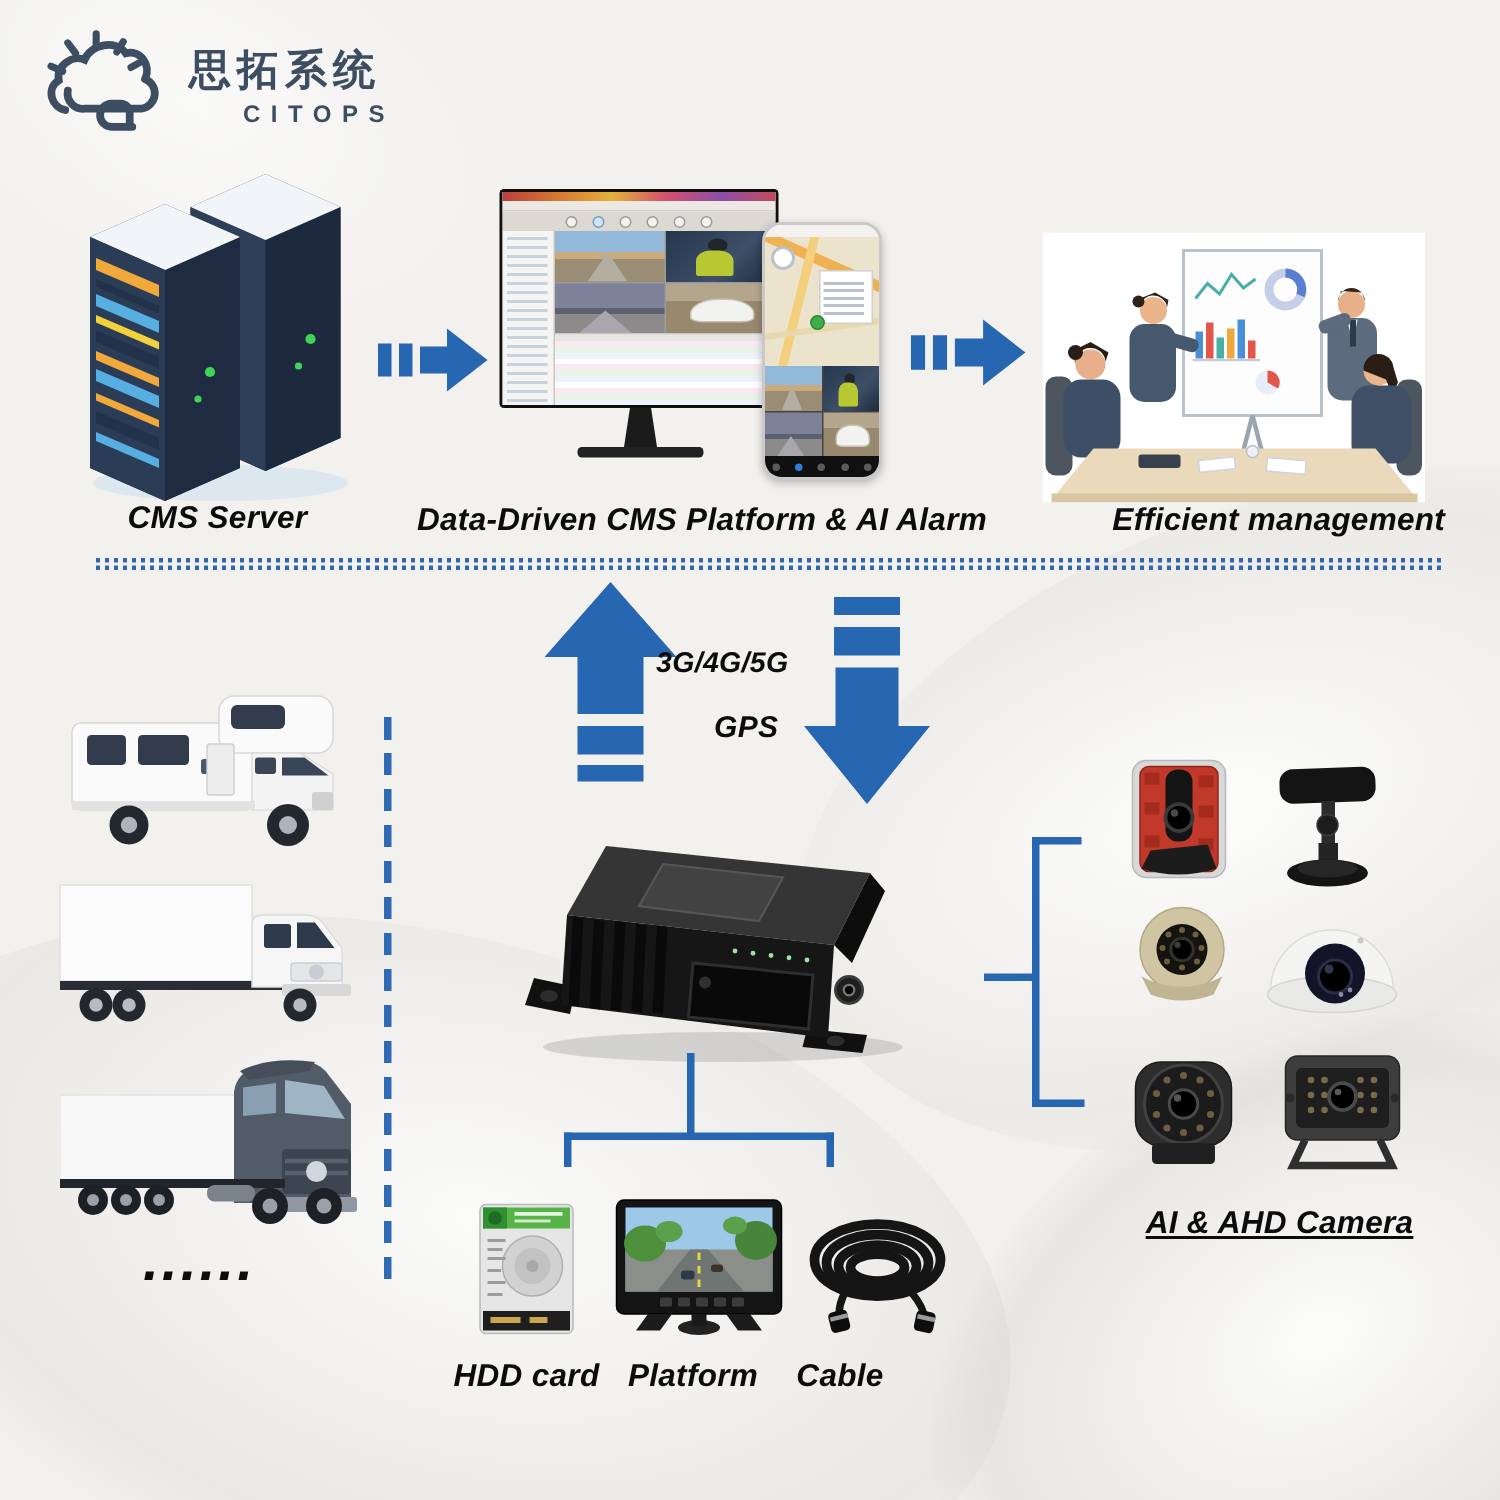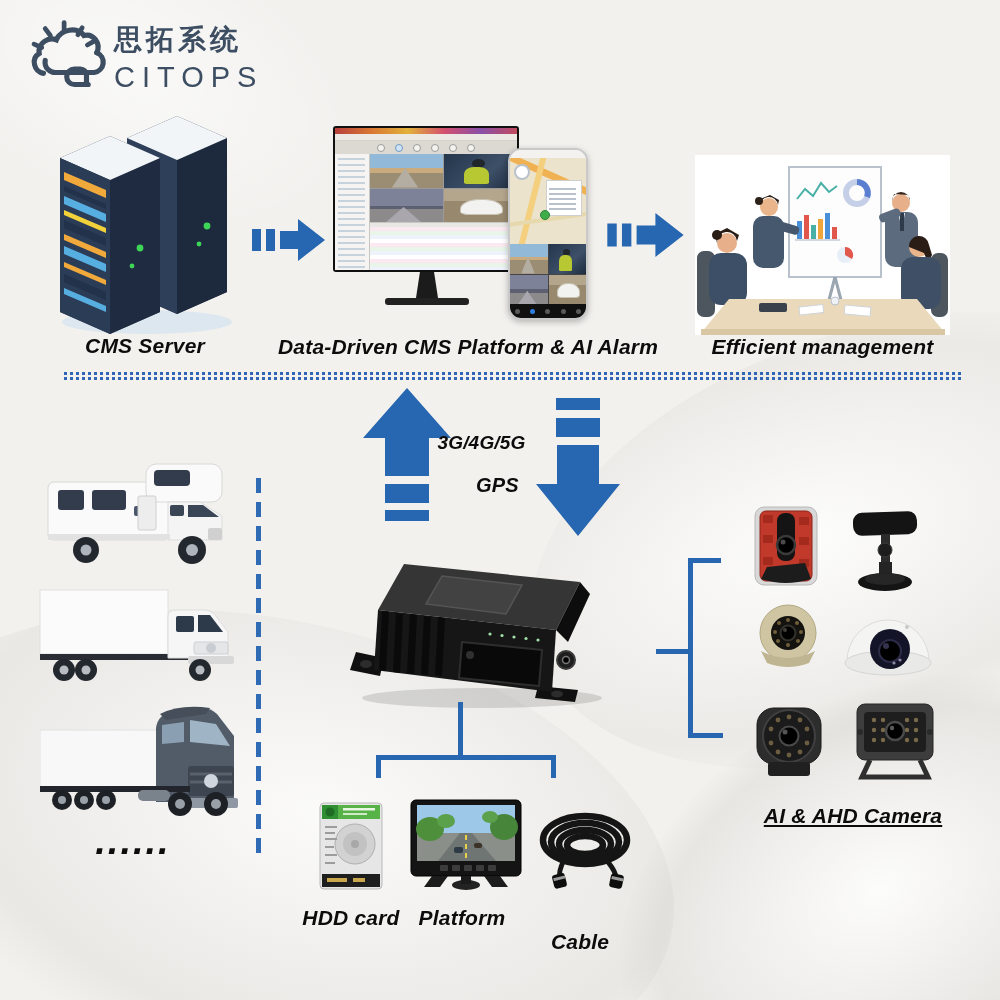--- a/index.html
+++ b/index.html
@@ -15,24 +15,24 @@
   .sw3{left:600px;top:700px;width:560px;height:380px;transform:rotate(-30deg);
        background:radial-gradient(ellipse at 50% 50%,rgba(255,255,255,.8),rgba(206,204,200,.3) 60%,transparent 72%);}
   .sw4{left:-120px;top:-80px;width:500px;height:300px;transform:rotate(24deg);
        background:radial-gradient(ellipse at 50% 50%,rgba(255,255,255,.6),transparent 65%);}
 
   .abs{position:absolute;}
   .lbl{position:absolute;font-weight:bold;font-style:italic;color:#0c0c0c;
        font-size:21px;text-align:center;letter-spacing:.2px;}
 
   
-  #logo{left:28px;top:20px;display:flex;align-items:center;gap:0;}
+  #logo{left:28px;top:20px;display:flex;align-items:center;gap:12px;}
   #logo .txt{display:flex;flex-direction:column;color:#3d4e63;}
   #logo .cn{font-size:28px;letter-spacing:4px;font-weight:600;}
-  #logo .en{font-size:29px;letter-spacing:7px;font-weight:normal;margin-top:2px;}
+  #logo .en{font-size:16px;letter-spacing:7px;font-weight:bold;margin-top:2px;margin-left:36px;}
 
   
   .flow{fill:#2766b0;}
 
   
   .divider{left:64px;top:372px;width:900px;}
   .divider .row{height:3px;margin-bottom:2px;
     background:repeating-linear-gradient(90deg,#2e66b5 0 3px,transparent 3px 6px);}
 
   
@@ -292,21 +292,21 @@
     <path d="M214,92 a10,10 0 0 1 20,-2 l3,10 -4,8 -4,-10 Z" fill="#2a1d16"></path>
     <rect x="206" y="102" width="40" height="52" rx="12" fill="#3f5066"></rect>
 
     <polygon points="34,144 222,144 250,178 6,178" fill="#ead9ba"></polygon>
     <rect x="6" y="174" width="244" height="6" fill="#d9c6a2"></rect>
     <rect x="64" y="148" width="28" height="9" rx="2" fill="#39414c"></rect>
     <rect x="104" y="152" width="24" height="8" fill="#ffffff" stroke="#cfd4da" transform="rotate(-6 104 152)"></rect>
     <rect x="150" y="150" width="26" height="9" fill="#ffffff" stroke="#cfd4da" transform="rotate(5 150 150)"></rect>
     <circle cx="140" cy="146" r="4" fill="#eef2f6" stroke="#b9c2cc"></circle>
   </svg>
-  <div class="lbl" style="left:695px;top:335px;width:255px;">Efficient management</div>
+  <div class="lbl" style="left:725px;top:335px;width:255px;">Efficient management</div>
 
   <div class="abs divider">
     <div class="row"></div>
       <div class="row"></div>
   </div>
 
   <svg class="abs" style="left:363px;top:388px;" width="88" height="136" viewBox="0 0 88 136">
     <polygon class="flow" points="44,0 88,50 66,50 66,88 22,88 22,50 0,50"></polygon>
     <rect class="flow" x="22" y="96" width="44" height="19"></rect>
     <rect class="flow" x="22" y="122" width="44" height="11"></rect>
@@ -596,14 +596,14 @@
     <path d="M28,50 q-6,12 -4,18" stroke="#151515" stroke-width="5" fill="none"></path>
     <path d="M72,52 q8,10 8,16" stroke="#151515" stroke-width="5" fill="none"></path>
     <rect x="17" y="64" width="13" height="14" rx="3" fill="#0d0d0d" transform="rotate(-14 23 71)"></rect>
     <rect x="18" y="67" width="12" height="3" fill="#9a9a9a" transform="rotate(-14 23 71)"></rect>
     <rect x="74" y="64" width="13" height="14" rx="3" fill="#0d0d0d" transform="rotate(12 80 71)"></rect>
     <rect x="75" y="67" width="12" height="3" fill="#9a9a9a" transform="rotate(12 80 71)"></rect>
   </svg>
 
   <div class="lbl" style="left:301px;top:906px;width:100px;">HDD card</div>
   <div class="lbl" style="left:412px;top:906px;width:100px;">Platform</div>
-  <div class="lbl" style="left:530px;top:906px;width:100px;margin-top:24px;">Cable</div>
+  <div class="lbl" style="left:510px;top:906px;width:100px;">Cable</div>
 </div>
 
 </body></html>

